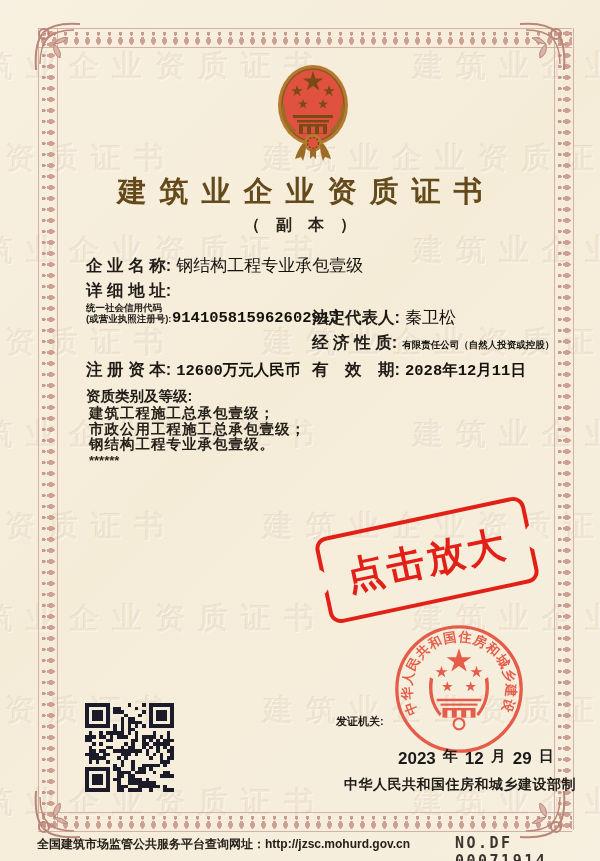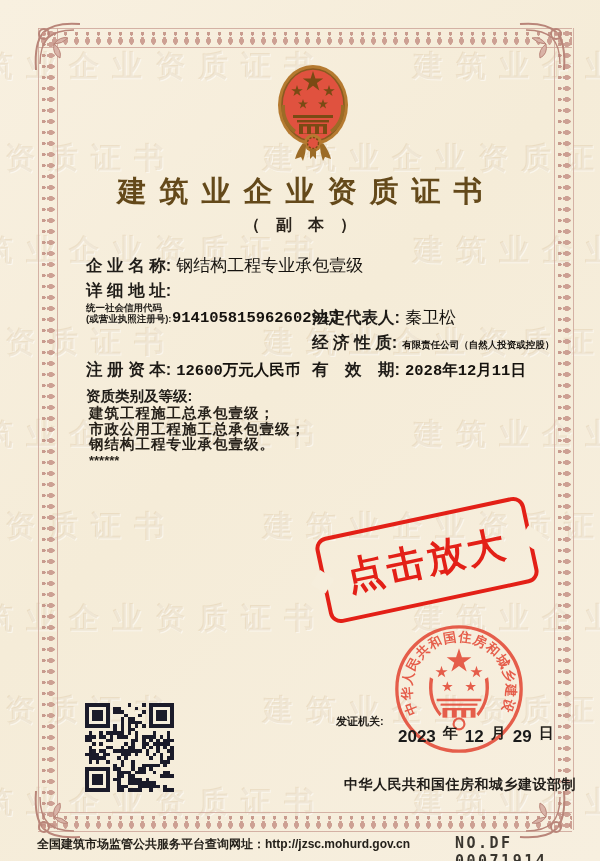--- a/index.html
+++ b/index.html
@@ -59,21 +59,21 @@
          color:#e32017;font-size:38px;font-weight:bold;letter-spacing:3px;cursor:pointer;
          font-family:"Liberation Sans",sans-serif;}
   .stamp::before,.stamp::after{content:"";position:absolute;width:17px;height:17px;background:#f6eedc;
          transform:rotate(45deg);top:31px;}
   .stamp::before{left:-12px;} .stamp::after{right:-12px;}
   
   .qr{position:absolute;left:85px;top:703px;width:89px;height:89px;}
   .issuer-lbl{position:absolute;left:336px;top:714px;font-weight:bold;font-size:11px;color:#1f1c18;
               font-family:"Liberation Sans",sans-serif;}
   .seal{position:absolute;left:391px;top:621px;width:136px;height:136px;opacity:.92;}
-  .date-line{position:absolute;left:398px;top:724px;display:flex;align-items:flex-start;gap:7px;z-index:1;}
+  .date-line{position:absolute;left:398px;top:746px;display:flex;align-items:center;gap:7px;z-index:1;}
   .date-num{font-weight:bold;font-size:17px;color:#1a1a1a;position:relative;top:3px;
             font-family:"Liberation Sans",sans-serif;}
   .date-unit{font-weight:bold;font-size:15px;color:#1f1c18;}
   .maker{position:absolute;left:340px;top:776px;width:240px;text-align:center;font-weight:bold;
          font-size:14px;letter-spacing:.5px;color:#1f1c18;}
   .footer-query{position:absolute;left:37px;top:836px;font-weight:bold;font-size:12px;color:#24201a;
                 font-family:"Liberation Sans",sans-serif;}
   .serial{position:absolute;left:455px;top:834px;font-weight:bold;font-size:15px;letter-spacing:2.5px;
           color:#3a362f;font-family:"DejaVu Sans Mono",monospace;}
 </style>

